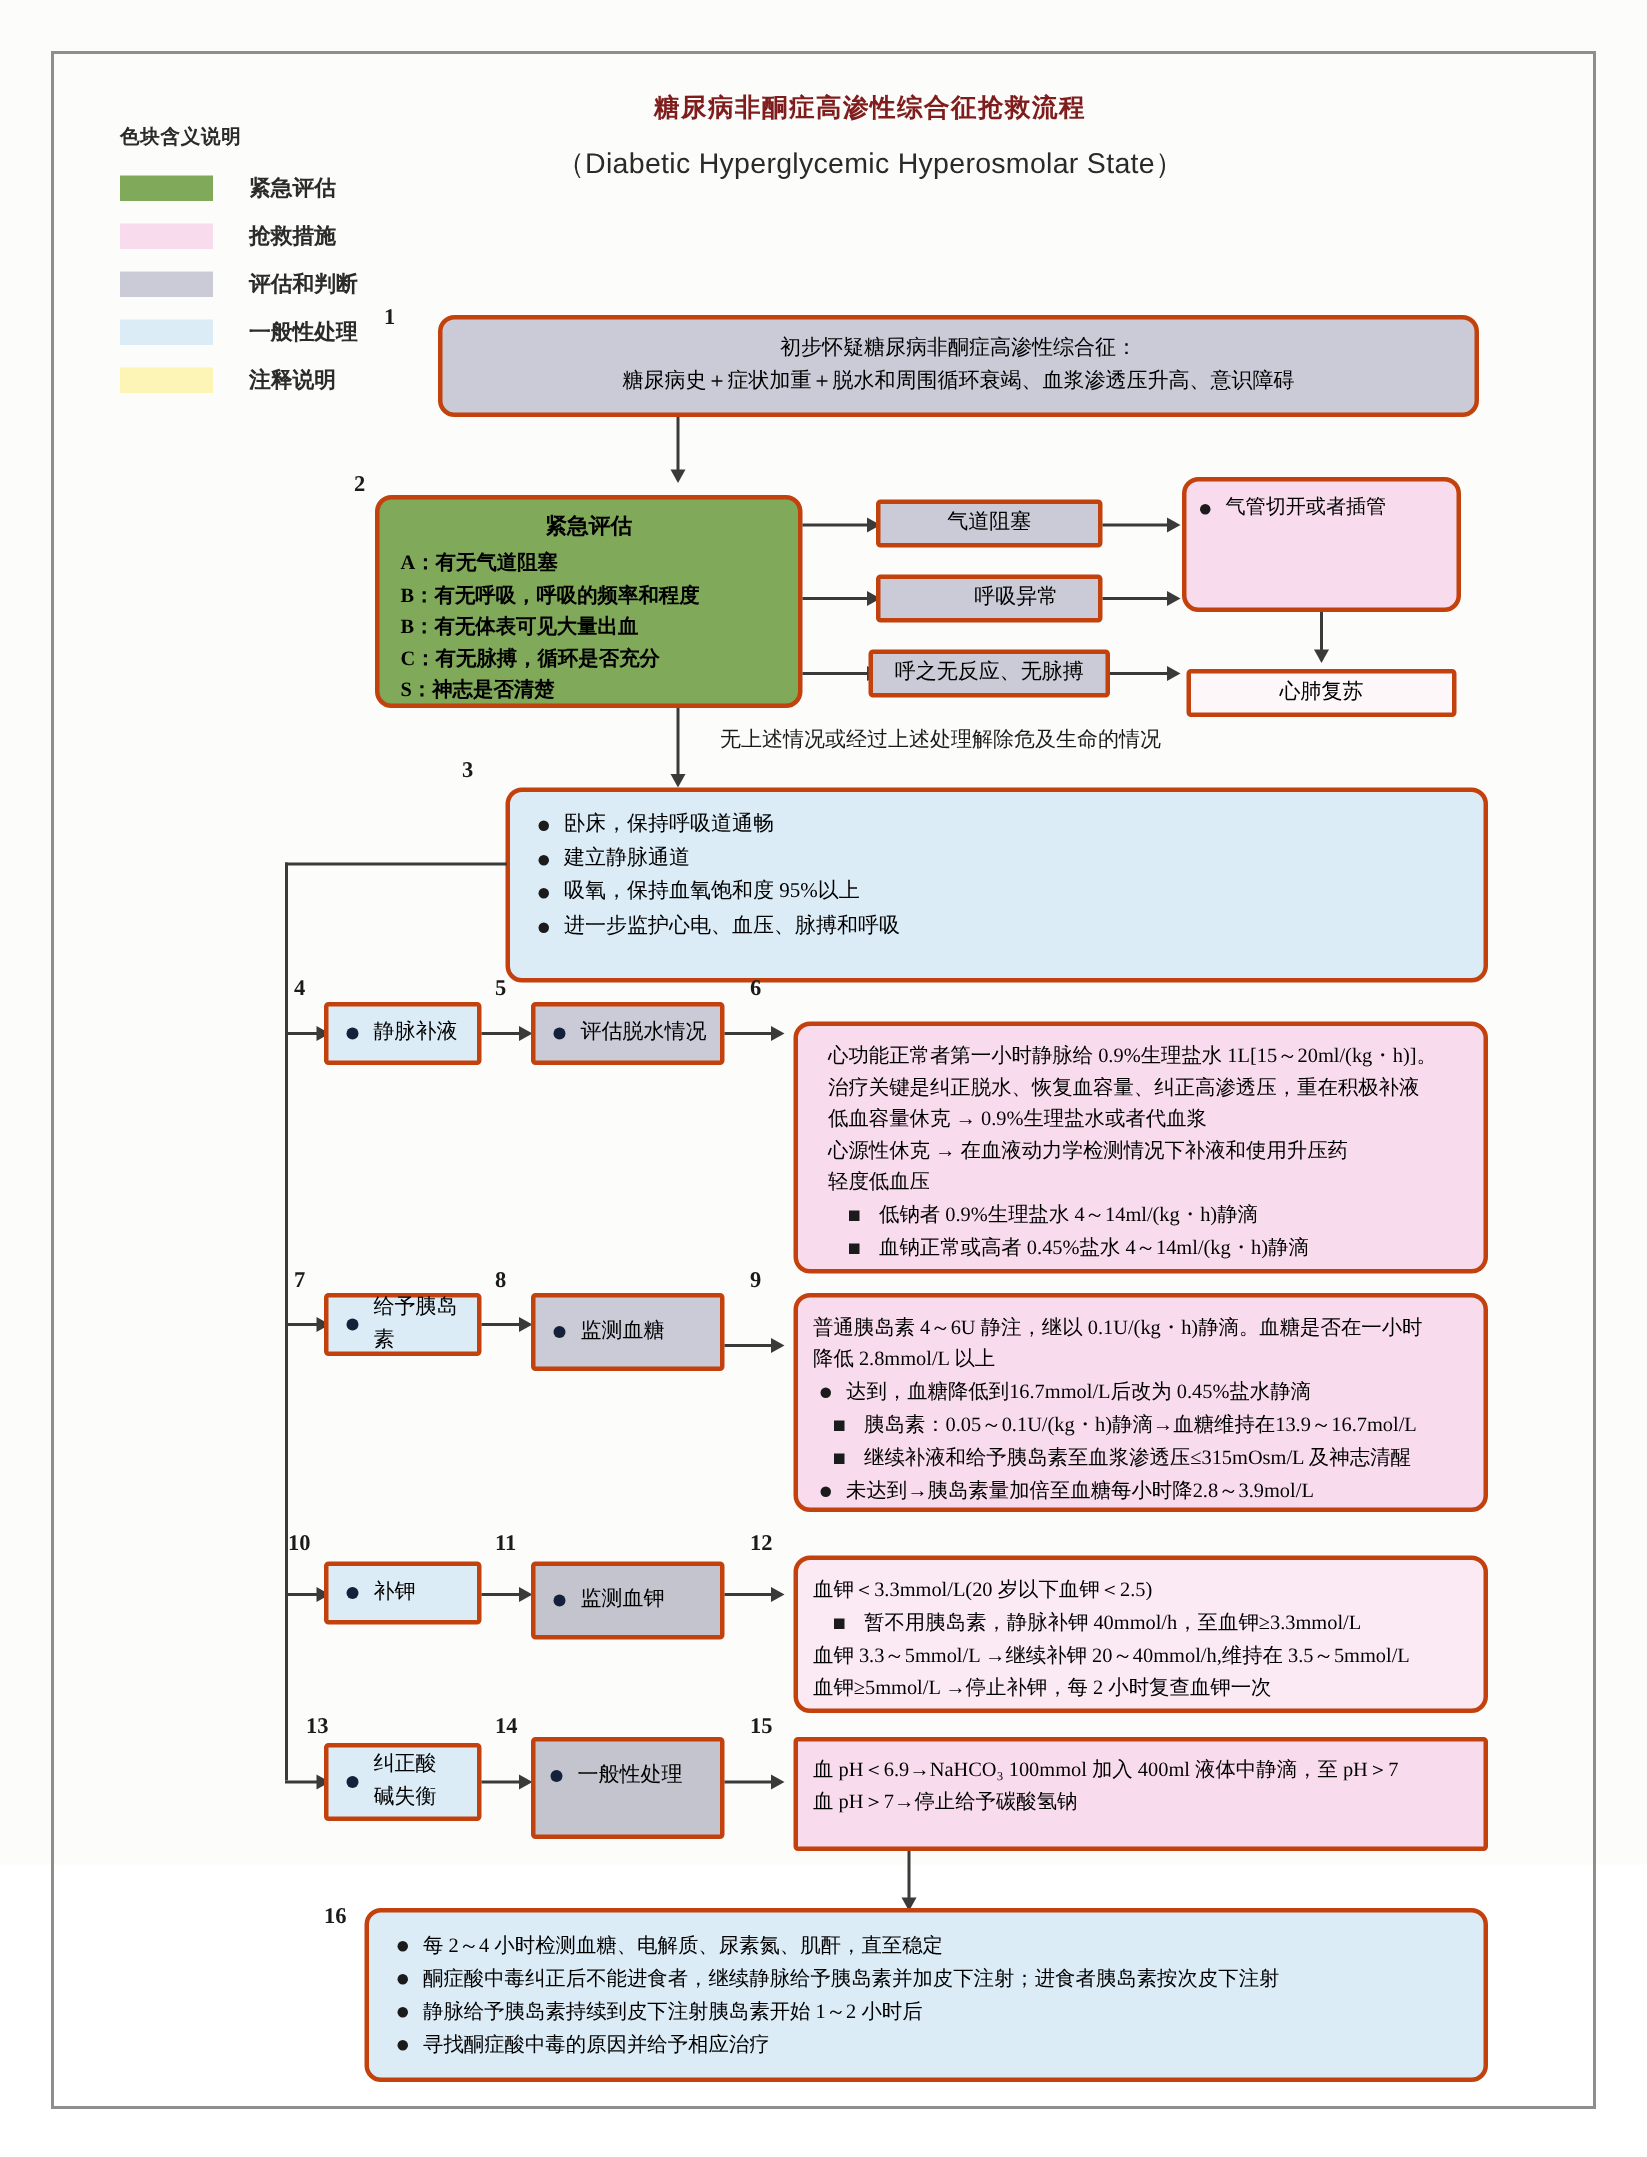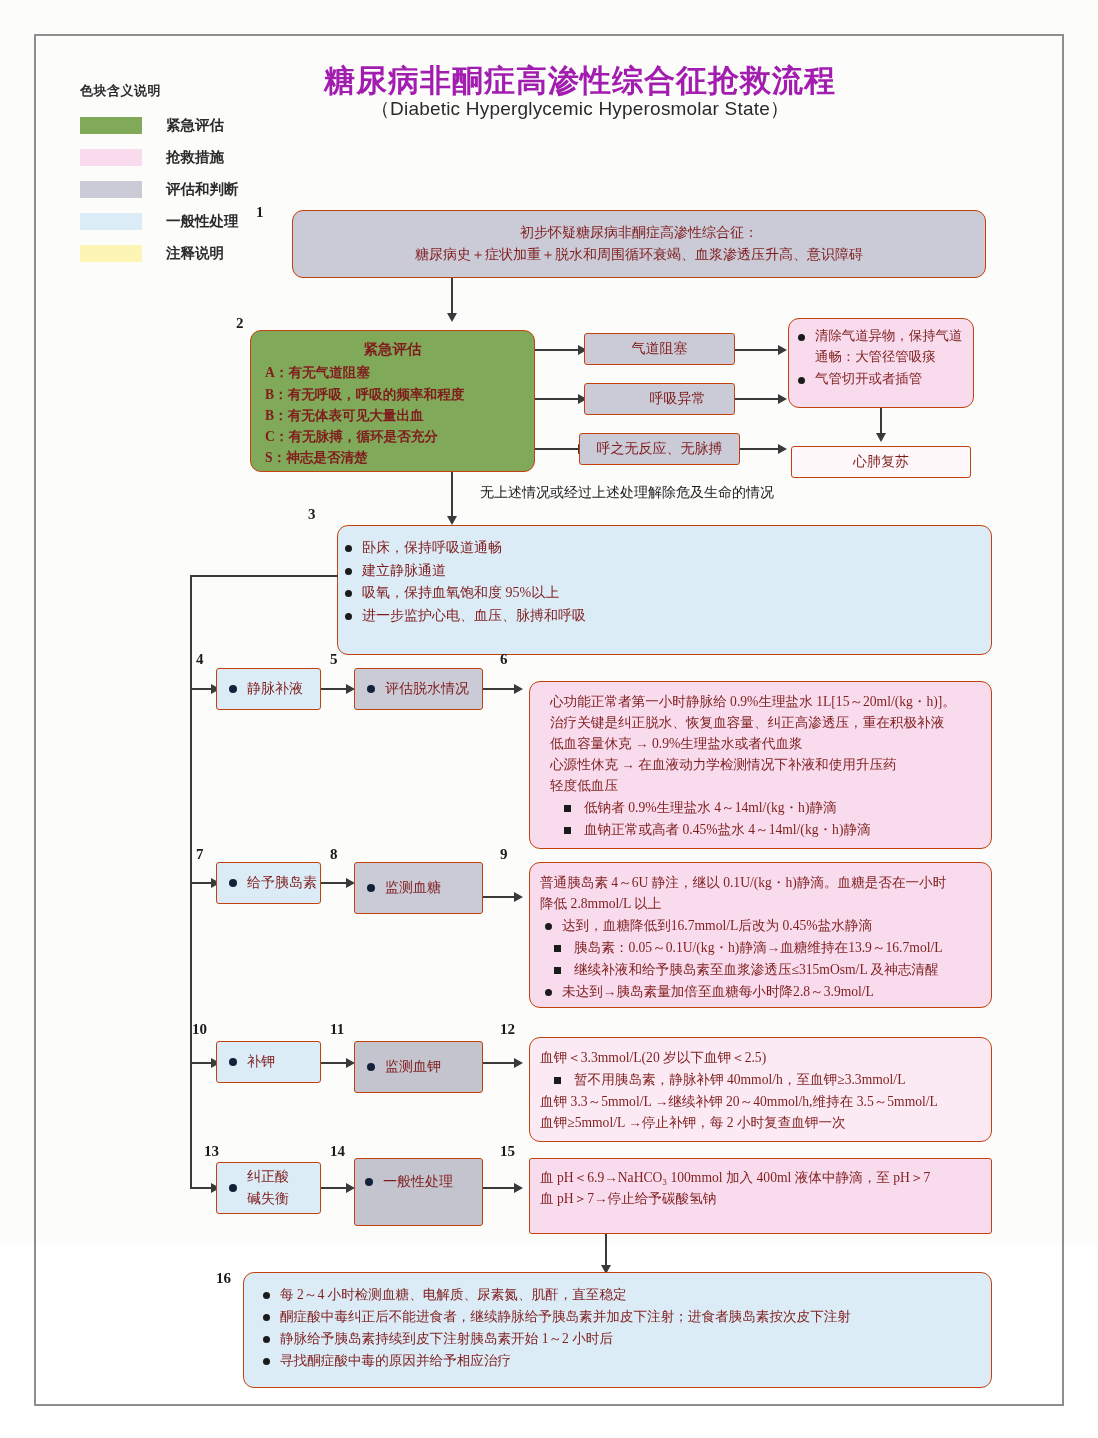--- a/index.html
+++ b/index.html
@@ -26,33 +26,33 @@
   .legend-row{display:flex;align-items:center;height:32px;}
   .legend-swatch{width:62px;height:17px;display:block;}
   .legend-label{
     margin-left:24px;font-size:14.5px;font-weight:bold;
     font-family:"Liberation Sans","DejaVu Sans",sans-serif;color:#2b2b2b;white-space:nowrap;
   }
   
   #title-cn{
     position:absolute;left:300px;top:60px;width:560px;text-align:center;
     font-family:"Liberation Sans","DejaVu Sans",sans-serif;
-    font-weight:bold;font-size:31px;color:#a21caf;letter-spacing:1px;
+    font-weight:bold;font-size:17px;color:#7f1d1d;letter-spacing:1px;
   }
   #title-en{
     position:absolute;left:300px;top:96px;width:560px;text-align:center;
     font-family:"Liberation Sans","DejaVu Sans",sans-serif;
     font-size:19px;color:#2a2a2a;letter-spacing:.2px;
   }
   
   .node{
     position:absolute;box-sizing:border-box;
-    border:1px solid #c2410c;
+    border:3px solid #c2410c;
     font-size:14px;line-height:1.55;
-    color:#7f1d1d;
+    color:#000000;
   }
   .rounded{border-radius:11px;}
   .sq{border-radius:3px;}
   .c-green{background:#81a95a;}
   .c-pink{background:#f8dced;}
   .c-pink-soft{background:#fbeaf4;}
   .c-gray{background:#cbcbd8;}
   .c-gray2{background:#c4c4cf;}
   .c-blue{background:#dcecf7;}
   .c-white{background:#fdf7fa;}
@@ -167,38 +167,37 @@
 
   <div class="ln-h" style="left:735px;top:349px;width:48px"></div>
   <div class="arrow-r" style="left:778px;top:345px"></div>
   <div class="ln-h" style="left:735px;top:398px;width:48px"></div>
   <div class="arrow-r" style="left:778px;top:394px"></div>
   <div class="ln-h" style="left:740px;top:448px;width:43px"></div>
   <div class="arrow-r" style="left:778px;top:444px"></div>
 
   <div class="node rounded c-pink" style="left:788px;top:318px;width:186px;height:90px;padding:6px 8px 6px 4px;">
     <ul class="b t13">
-      <li>清除气道异物，保持气道通畅：大管径管吸痰</li>
       <li>气管切开或者插管</li>
     </ul>
   </div>
 
   <div class="ln-v" style="left:880px;top:408px;height:28px"></div>
   <div class="arrow-d" style="left:876px;top:433px"></div>
 
   <div class="node sq c-white center" style="left:791px;top:446px;width:180px;height:32px;">
     <span>心肺复苏</span>
   </div>
 
   <div class="ln-v" style="left:451px;top:472px;height:48px"></div>
   <div class="arrow-d" style="left:447px;top:516px"></div>
   <div class="edge-label" style="left:480px;top:484px">无上述情况或经过上述处理解除危及生命的情况</div>
 
   <div class="idx" style="left:308px;top:506px">3</div>
-  <div class="node rounded c-blue" style="left:337px;top:525px;width:655px;height:130px;padding:10px 2px;">
+  <div class="node rounded c-blue" style="left:337px;top:525px;width:655px;height:130px;padding:10px 14px;">
     <ul class="b">
       <li>卧床，保持呼吸道通畅</li>
       <li>建立静脉通道</li>
       <li>吸氧，保持血氧饱和度 95%以上</li>
       <li>进一步监护心电、血压、脉搏和呼吸</li>
     </ul>
   </div>
 
   <div class="ln-h" style="left:190px;top:575px;width:148px"></div>
   <div class="ln-v" style="left:190px;top:575px;height:612px"></div>

